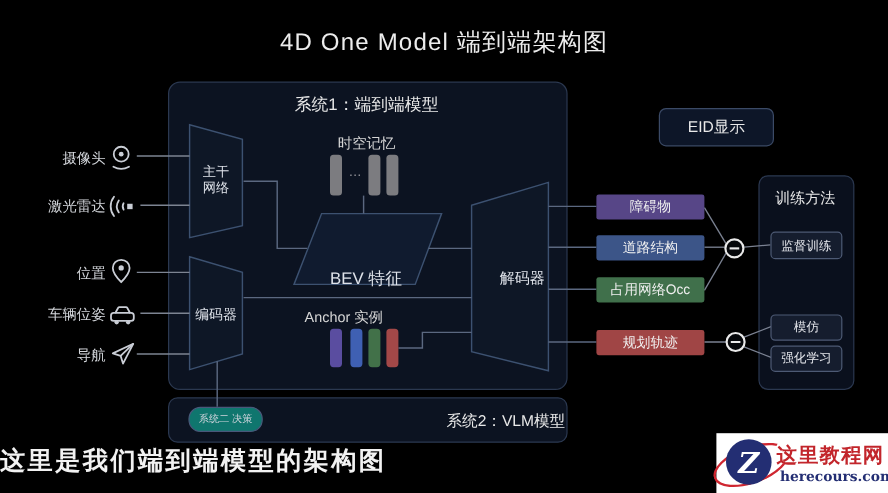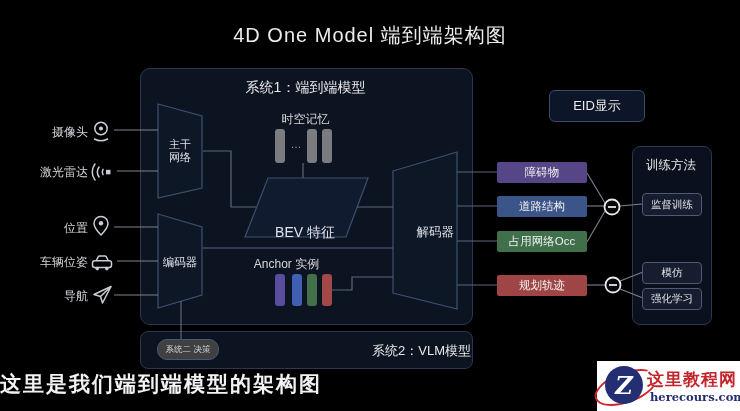--- a/index.html
+++ b/index.html
@@ -23,21 +23,21 @@
   .mem-bar{top:129px;height:34px;background:#7c7c80;}
   .anchor-bar{top:274px;height:32px;}
   .ellipsis{left:287px;top:138px;width:19px;text-align:center;color:#9a9aa0;font-size:11px;letter-spacing:1px;z-index:3;}
   .out-box{left:497px;width:90px;height:21px;border-radius:2px;color:#f0f0f0;font-size:11.5px;
            display:flex;align-items:center;justify-content:center;z-index:3;}
   .eid-btn{left:549px;top:90px;width:94px;height:30px;border:1px solid #3b4a66;background:#0d1628;border-radius:6px;
            color:#e9e9e9;font-size:13px;display:flex;align-items:center;justify-content:center;z-index:3;}
   .train-title{left:632px;top:157px;width:78px;text-align:center;font-size:12.5px;color:#e8e8e8;z-index:3;}
   .train-btn{left:642px;width:58px;border:1px solid #4d5a74;background:#151d2e;border-radius:4px;color:#e3e5ea;
              font-size:10.5px;display:flex;align-items:center;justify-content:center;z-index:3;}
-  .sys2-tag{left:157px;top:339px;width:60px;height:19px;border:1px solid #49587a;background:#404040;border-radius:10px;
+  .sys2-tag{left:157px;top:339px;width:60px;height:19px;border:1px solid #49587a;background:#0f766e;border-radius:10px;
             color:#cfd4dc;font-size:8.5px;display:flex;align-items:center;justify-content:center;z-index:3;}
   .sys2-title{left:140px;top:342px;width:331px;text-align:right;font-size:13px;color:#e8e8e8;z-index:3;}
   .in-label{width:80px;left:8px;text-align:right;font-size:12px;color:#d4d7dc;z-index:3;}
   .icon{z-index:3;}
   svg.overlay{position:absolute;left:0;top:0;z-index:2;}
   .wm{left:597px;top:361px;width:143px;height:50px;background:#ffffff;z-index:5;}
   .wm-circle{position:absolute;left:8px;top:5px;width:38px;height:38px;border-radius:50%;background:#232e73;
              display:flex;align-items:center;justify-content:center;color:#fff;
              font-family:"DejaVu Serif","Liberation Serif",serif;font-style:italic;font-weight:bold;font-size:24px;}
   .wm-orbit{position:absolute;left:-4px;top:11px;width:62px;height:27px;border:2.5px solid #cf2630;border-radius:50%;

